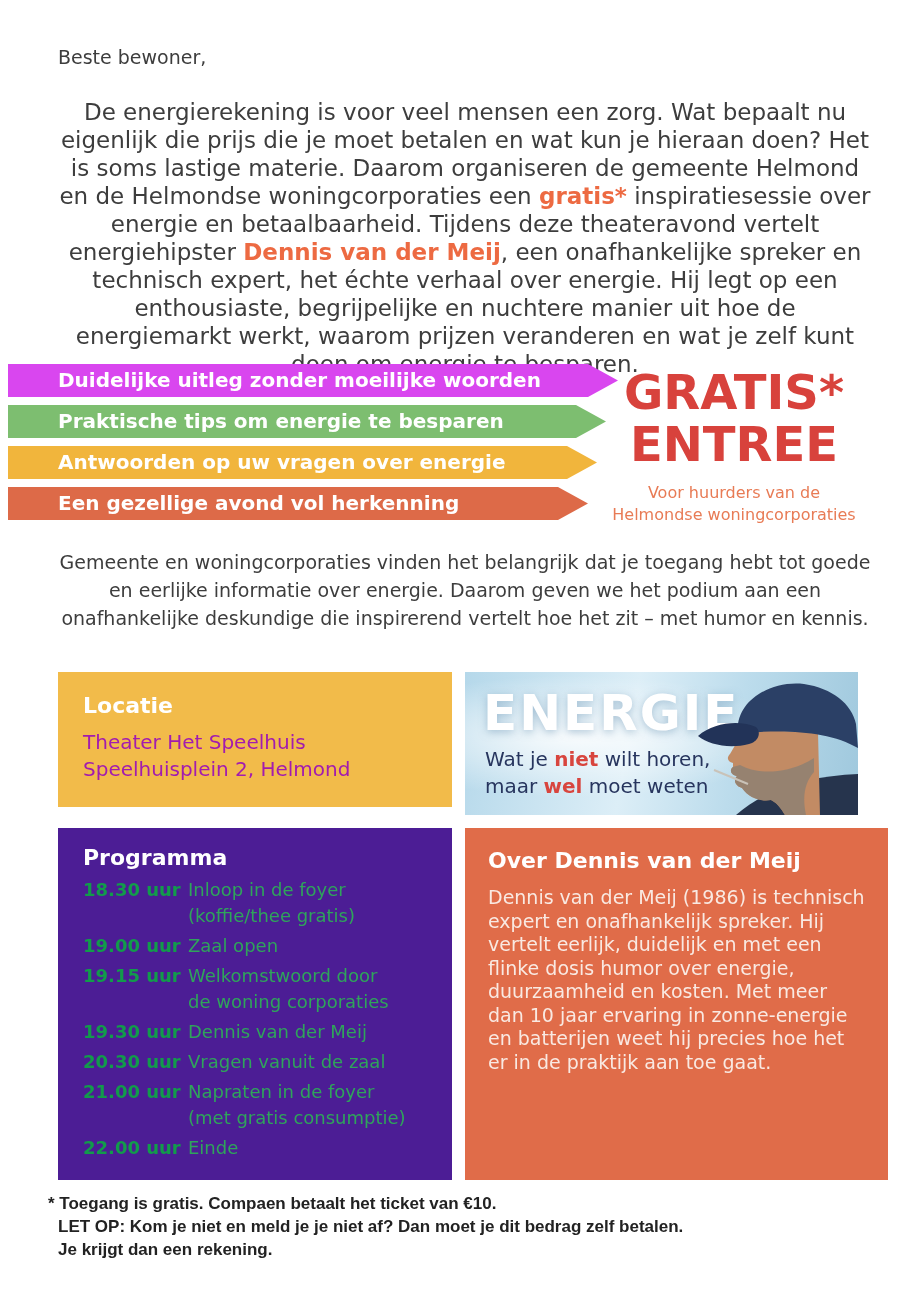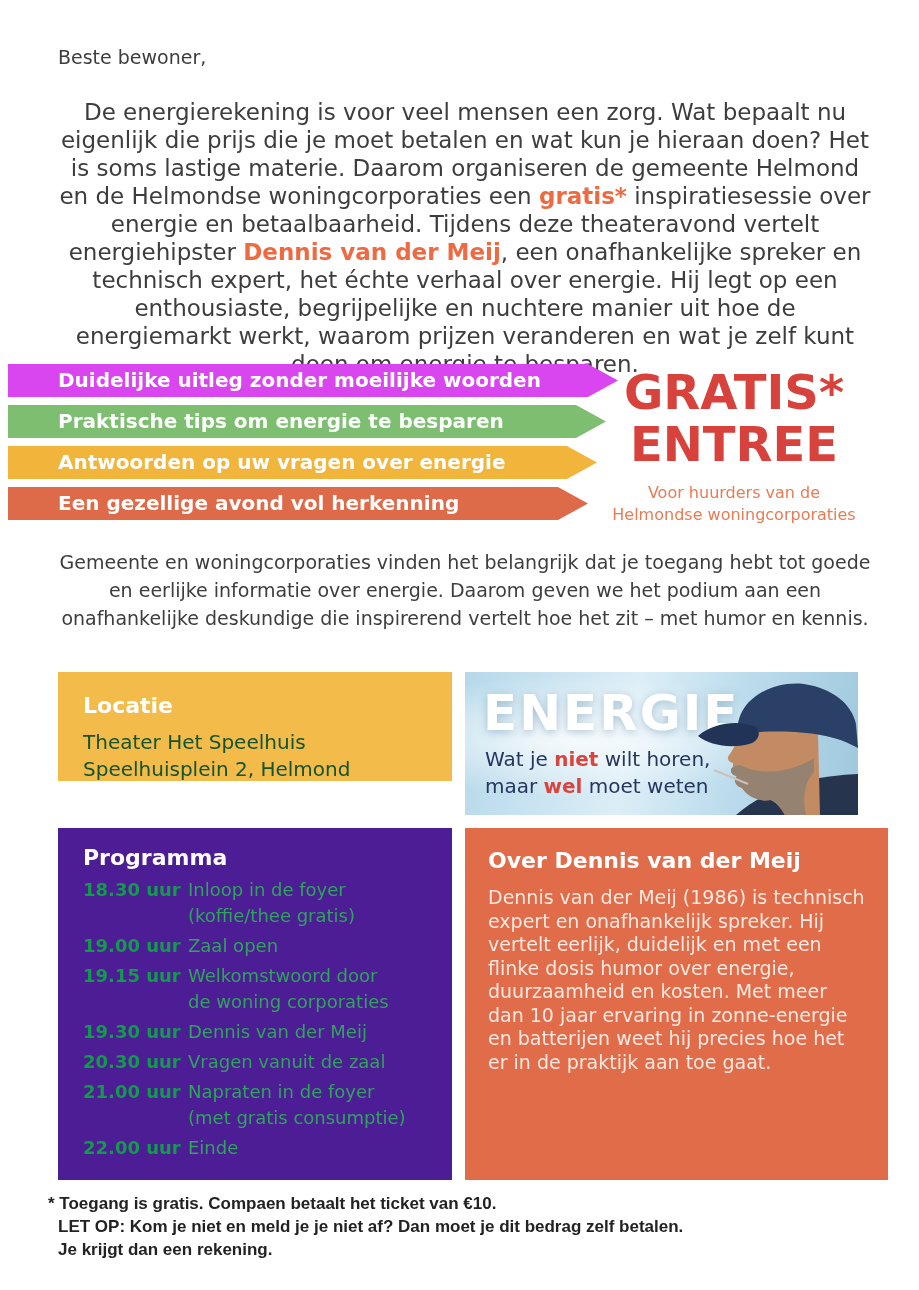--- a/index.html
+++ b/index.html
@@ -37,26 +37,26 @@
     font-size:48px; line-height:52px; font-weight:bold;
     color:#D8423C; letter-spacing:0px;
   }
   .gratis-sub {
     margin-top:12px; font-size:16px; line-height:22px;
     color:#E87B55; white-space:pre-line;
   }
 
   
   .box-locatie {
-    top:672px; left:58px; width:394px; height:109px;
+    top:672px; left:58px; width:394px; height:135px;
     background:#F2BB4A; box-sizing:border-box; padding:21px 25px;
   }
   .box-title { color:#ffffff; font-size:22px; font-weight:bold; }
   .locatie-address {
-    margin-top:11px; color:#14532d; font-size:20px; line-height:27px;
+    margin-top:11px; color:#a21caf; font-size:20px; line-height:27px;
     white-space:pre-line;
   }
 
   
   .box-energie {
     top:672px; left:465px; width:393px; height:143px; overflow:hidden;
     background:
       radial-gradient(ellipse at 28% 45%, rgba(255,255,255,0.85), rgba(255,255,255,0) 55%),
       linear-gradient(100deg, #b5d8ea 0%, #dceef7 42%, #bcdcec 68%, #9fc8dd 100%);
   }

